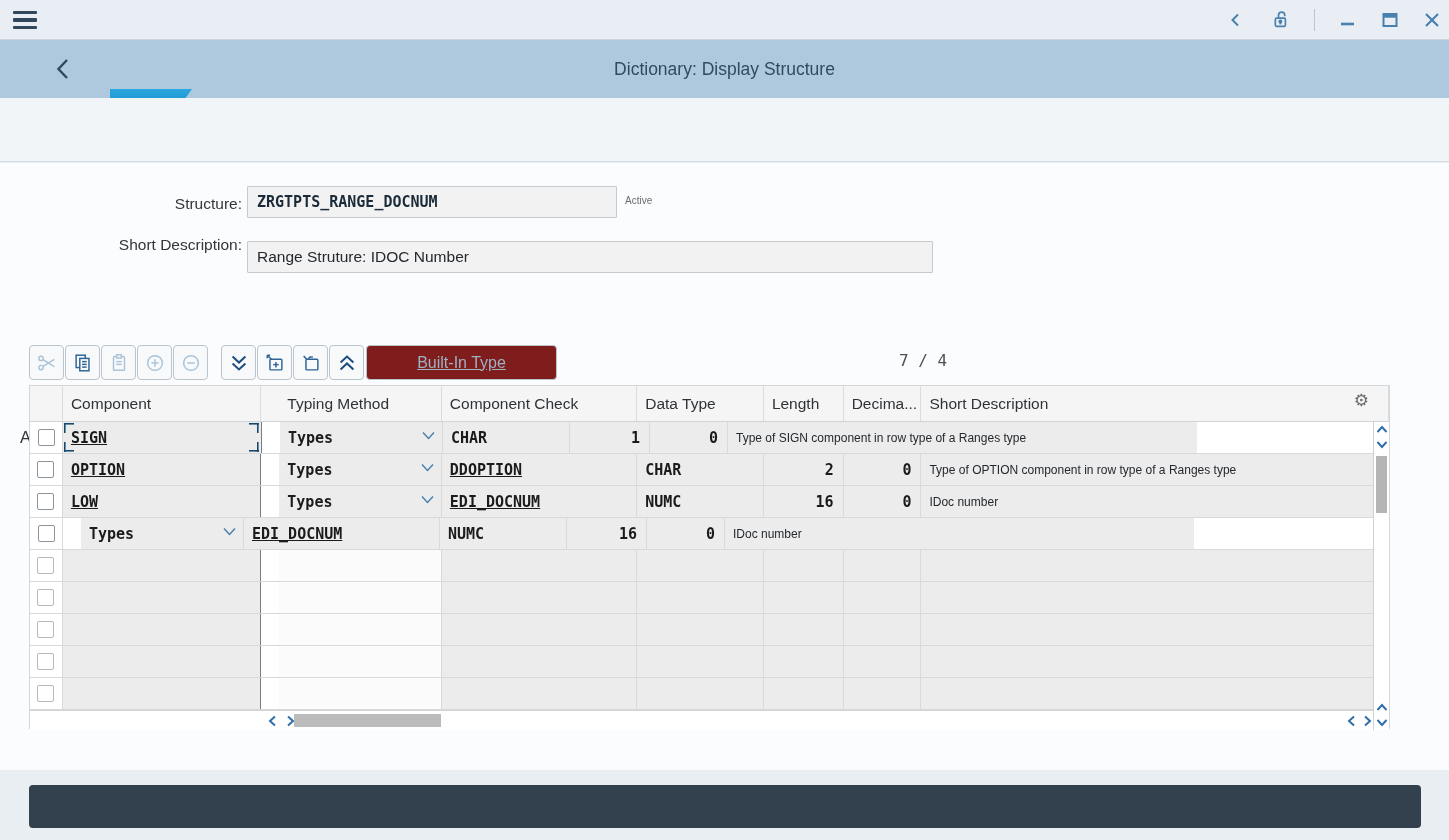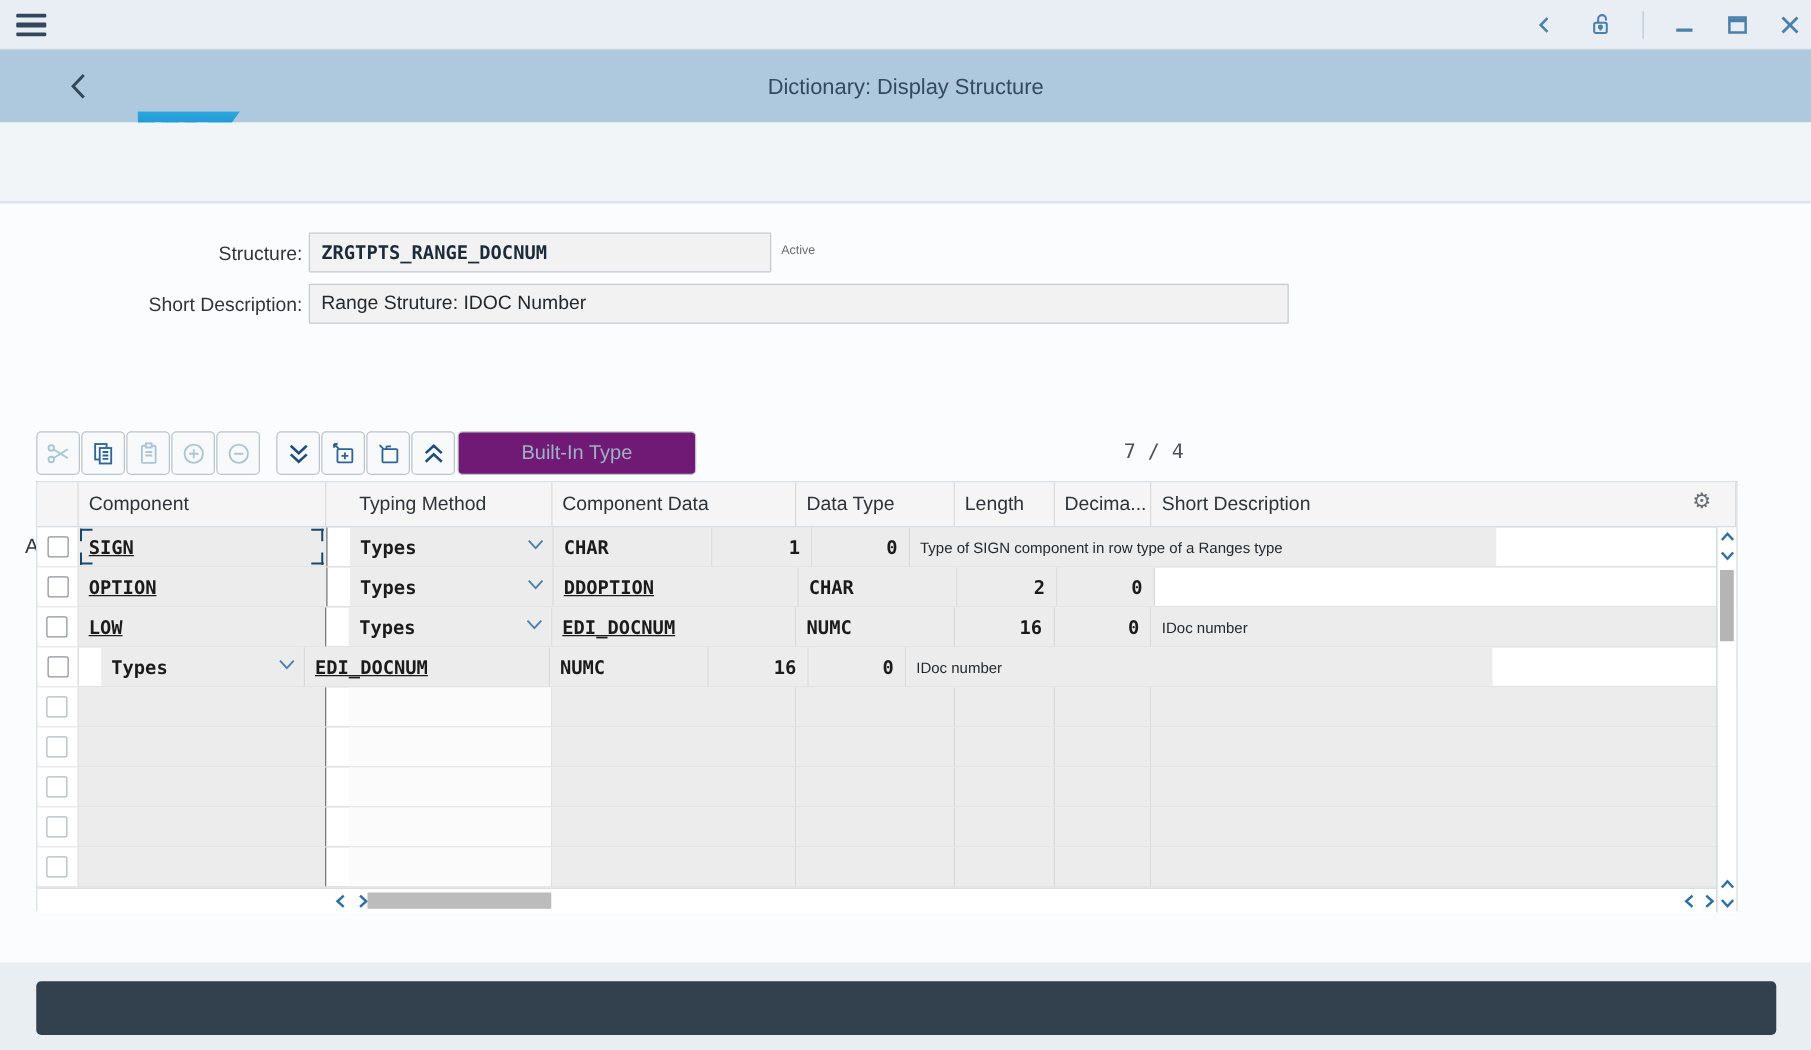--- a/index.html
+++ b/index.html
@@ -41,22 +41,22 @@
   .fsans { font-size:15.5px; color:#24292e; }
   .factive { position:absolute; left:625px; color:#6a6d70; font-size:10px; }
 
   
   .tabs { position:absolute; left:20px; top:265px; display:flex; gap:41px; }
   .tab { font-size:16.5px; color:#32363a; padding-bottom:13px; cursor:pointer; border-bottom:3px solid transparent; }
   .tab.active { color:#31719c; border-bottom-color:#31719c; }
 
   
   .gbtn { position:absolute; top:345px; width:35px; height:35px; background:#f7f9fa; border:1px solid #bac4cd; border-radius:4px; display:flex; align-items:center; justify-content:center; cursor:pointer; }
-  .builtin { position:absolute; left:366px; top:345px; width:191px; height:35px; background:#701a75; border:1px solid #bac4cd; border-radius:4px;
-    color:#9db2c3; font-size:16px; display:flex; align-items:center; justify-content:center; }
+  .builtin { position:absolute; left:366px; top:345px; width:191px; height:35px; background:#7f1d1d; border:1px solid #bac4cd; border-radius:4px;
+    color:#9db2c3; font-size:16px; display:flex; align-items:center; justify-content:center;text-decoration:underline; }
   .pager { position:absolute; left:878px; top:351px; width:90px; text-align:center; font-family:"DejaVu Sans Mono","Liberation Mono",monospace; font-size:16px; color:#4c5258; }
 
   
   .tbl { position:absolute; left:29px; top:385px; width:1361px; height:344px; background:#fff; border:1px solid #d2d7dc; border-bottom:none; }
   .thead { position:relative; display:flex; height:36px; background:#f5f5f5; border-bottom:1px solid #cfd4d9; align-items:flex-start; font-size:15.5px; color:#2f3337; }
   .thead .hc { height:100%; display:flex; align-items:center; padding-left:8px; border-right:1px solid #dcdcdc; overflow:hidden; white-space:nowrap; }
   .gear { position:absolute; right:20px; top:4px; font-size:17px; color:#6a6d70; cursor:pointer; }
   .trow { display:flex; height:32px; border-bottom:1px solid #d9d9d9; }
   .cell { height:100%; display:flex; align-items:center; padding-left:8px; border-right:1px solid #d9d9d9; background:#ececec; overflow:hidden; white-space:nowrap; position:relative; }
   .c0 { width:33px; } .c1 { width:199px; } .c2 { width:163px;margin-left:18px; } .c3 { width:196px; }
@@ -276,21 +276,21 @@
 
 <div class="main">
 
   <div class="flabel" style="top:32px">Structure:</div>
   <div class="ffield" style="top:23px; width:370px">
     <span class="fmono">ZRGTPTS_RANGE_DOCNUM</span>
     </div>
   <div class="factive" style="top:32px">Active</div>
 
   <div class="flabel" style="top:73px">Short Description:</div>
-  <div class="ffield" style="top:64px; width:784px">
+  <div class="ffield" style="top:78px; width:686px">
     <span class="fsans">Range Struture: IDOC Number</span>
     </div>
 
   <div class="tabs">
     <div class="tab">Attributes</div>
     <div class="tab active">Components</div>
     <div class="tab">Input Help/Check</div>
     <div class="tab">Currency/quantity fields</div>
   </div>
 
@@ -365,21 +365,21 @@
   </div>
 
 <div class="builtin">Built-In Type</div>
 <div class="pager">7 / 4</div>
 
 <div class="tbl">
   <div class="thead">
     <div class="hc c0"></div>
     <div class="hc c1">Component</div>
     <div class="hc c2">Typing Method</div>
-    <div class="hc c3">Component Data</div>
+    <div class="hc c3">Component Check</div>
     <div class="hc c4">Data Type</div>
     <div class="hc c5">Length</div>
     <div class="hc c6">Decima...</div>
     <div class="hc c7">Short Description</div>
     <span class="gear">⚙</span>
   </div>
 
   <div class="trow">
     <div class="cell c0">
         <span class="cb"></span>
@@ -429,20 +429,23 @@
         <span class="mono lnk">DDOPTION</span>
       </div>
     <div class="cell c4">
         <span class="mono">CHAR</span>
       </div>
     <div class="cell c5 num">
         <span class="mono">2</span>
       </div>
     <div class="cell c6 num">
         <span class="mono">0</span>
+      </div>
+    <div class="cell c7">
+        <span class="desc">Type of OPTION component in row type of a Ranges type</span>
       </div>
   </div>
 
   <div class="trow">
     <div class="cell c0">
         <span class="cb"></span>
       </div>
     <div class="cell c1">
         <span class="mono lnk">LOW</span>
       </div>

